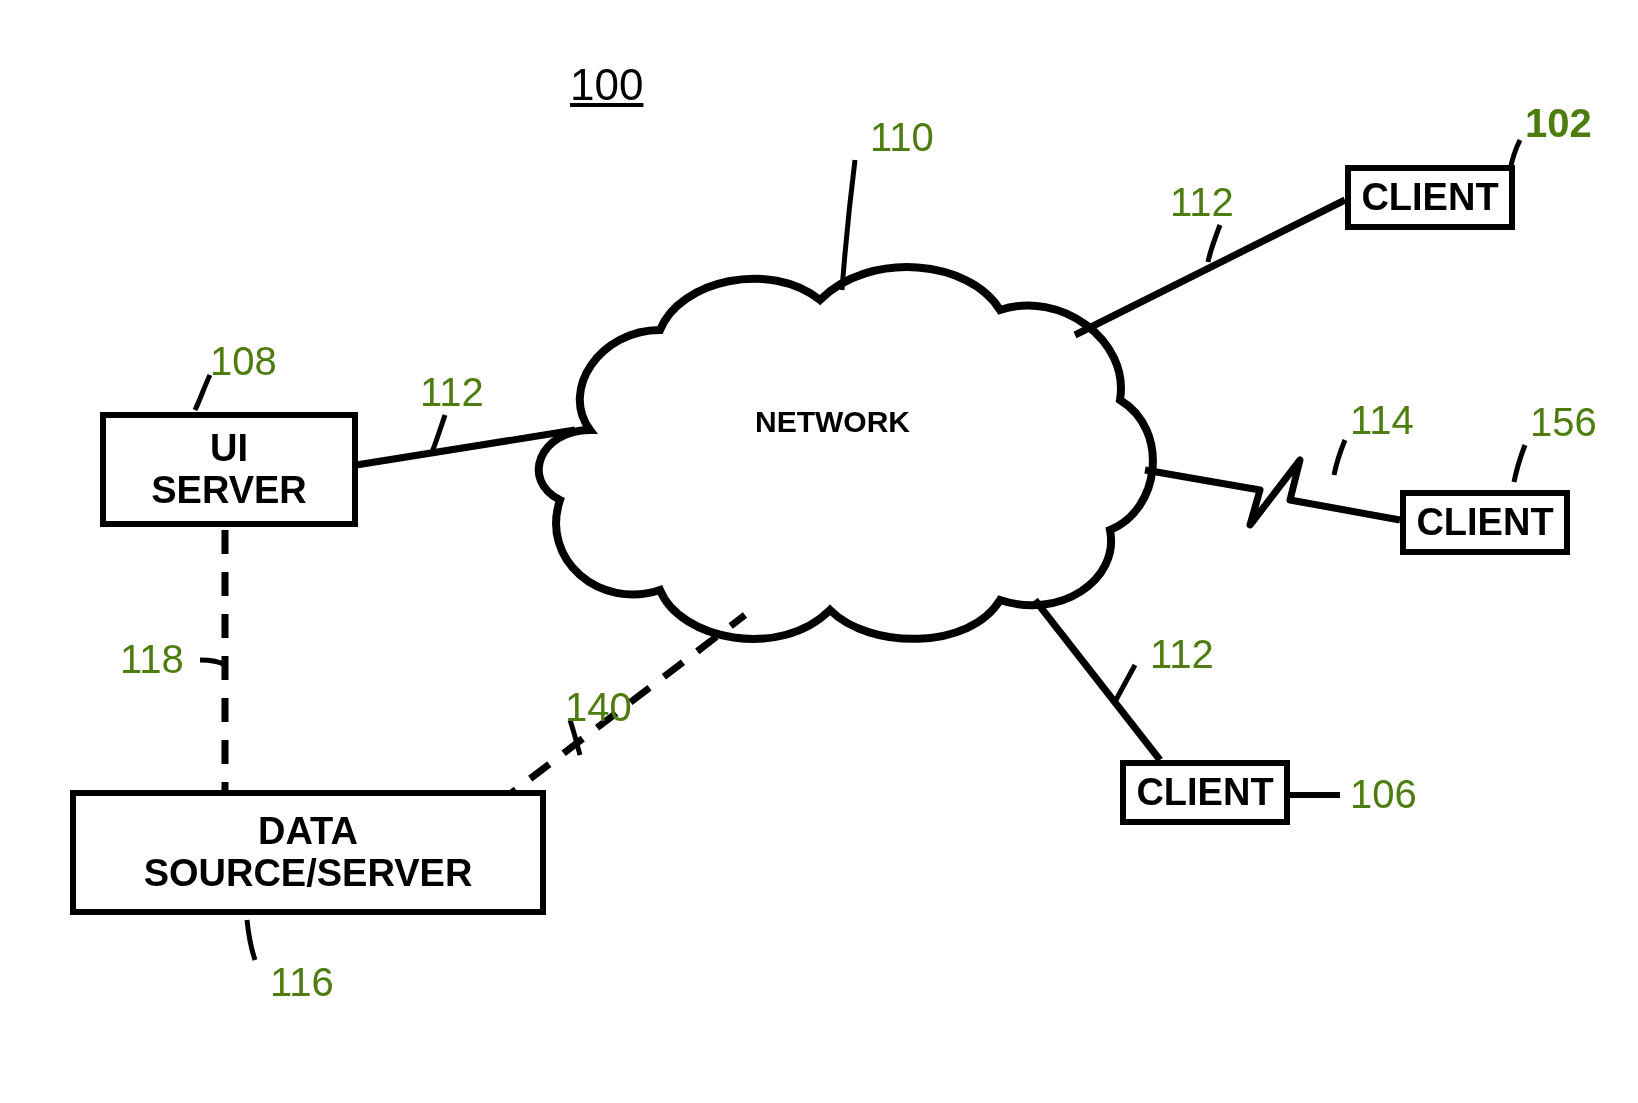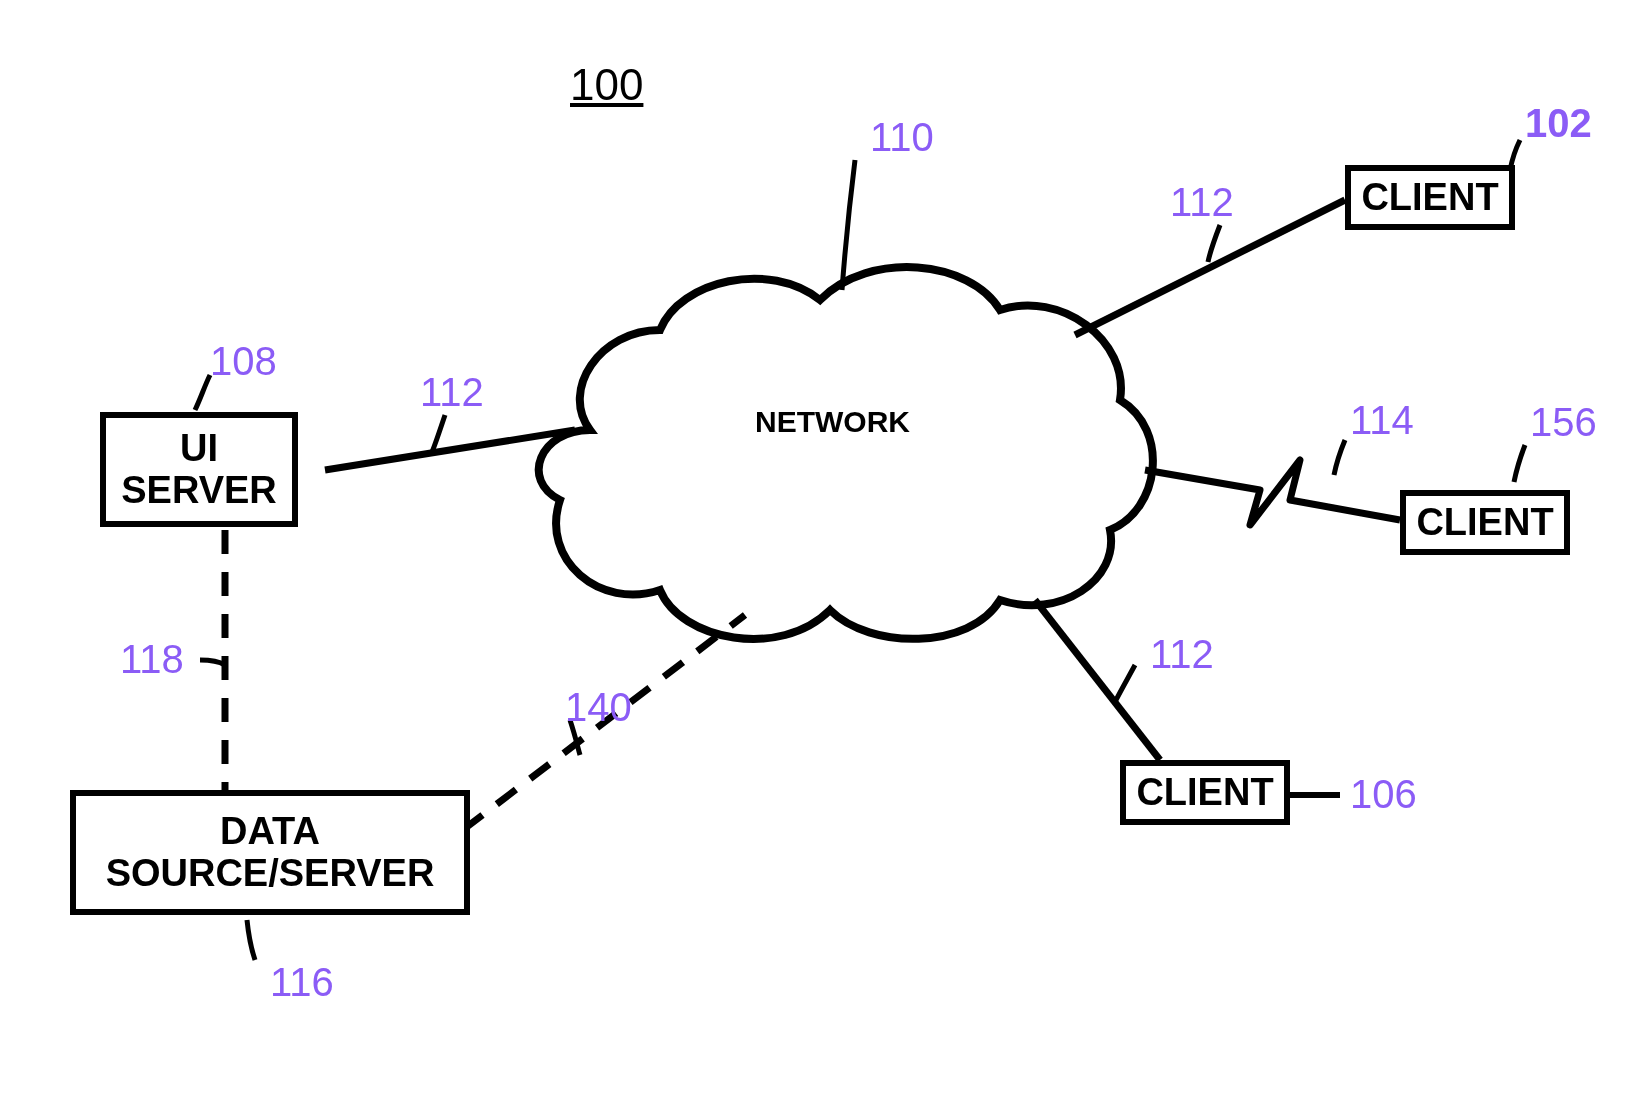--- a/index.html
+++ b/index.html
@@ -16,21 +16,21 @@
     font-weight:700;
     font-size:38px;
     line-height:1.1;
     padding:8px 10px;
     box-sizing:border-box;
   }
   .ref-label{
     position:absolute;
     font-size:40px;
     font-weight:400;
-    color:#8b5cf6;
+    color:#4d7c0f;
     white-space:nowrap;
   }
   .figure-number{
     position:absolute;
     font-size:44px;
     font-weight:400;
     text-decoration:underline;
   }
   .network-label{
     position:absolute;
@@ -90,23 +90,23 @@
 
   <path d="M 570 720 C 575 735, 578 748, 580 755" fill="none" stroke="#000" stroke-width="5"></path>
 
   <path d="M 255 960 C 250 945, 248 930, 247 920" fill="none" stroke="#000" stroke-width="5"></path>
 </svg>
 
 <div class="figure-number" style="left:570px;top:60px;">100</div>
 
 <div class="network-label" style="left:755px;top:405px;">NETWORK</div>
 
-<div class="node-box" style="left:100px;top:412px;width:198px;height:115px;white-space:pre-line;">UI
+<div class="node-box" style="left:100px;top:412px;width:258px;height:115px;white-space:pre-line;">UI
 SERVER</div>
-<div class="node-box" style="left:70px;top:790px;width:400px;height:125px;white-space:pre-line;">DATA
+<div class="node-box" style="left:70px;top:790px;width:476px;height:125px;white-space:pre-line;">DATA
 SOURCE/SERVER</div>
 <div class="node-box" style="left:1345px;top:165px;width:170px;height:65px;">CLIENT</div>
 <div class="node-box" style="left:1400px;top:490px;width:170px;height:65px;">CLIENT</div>
 <div class="node-box" style="left:1120px;top:760px;width:170px;height:65px;">CLIENT</div>
 
 <div class="ref-label" style="left:870px;top:115px;">110</div>
 <div class="ref-label" style="left:210px;top:330px;margin-top:9px;">108</div>
 <div class="ref-label" style="left:270px;top:960px;">116</div>
 <div class="ref-label" style="left:1525px;top:101px;font-weight:bold;">102</div>
 <div class="ref-label" style="left:1530px;top:400px;">156</div>

